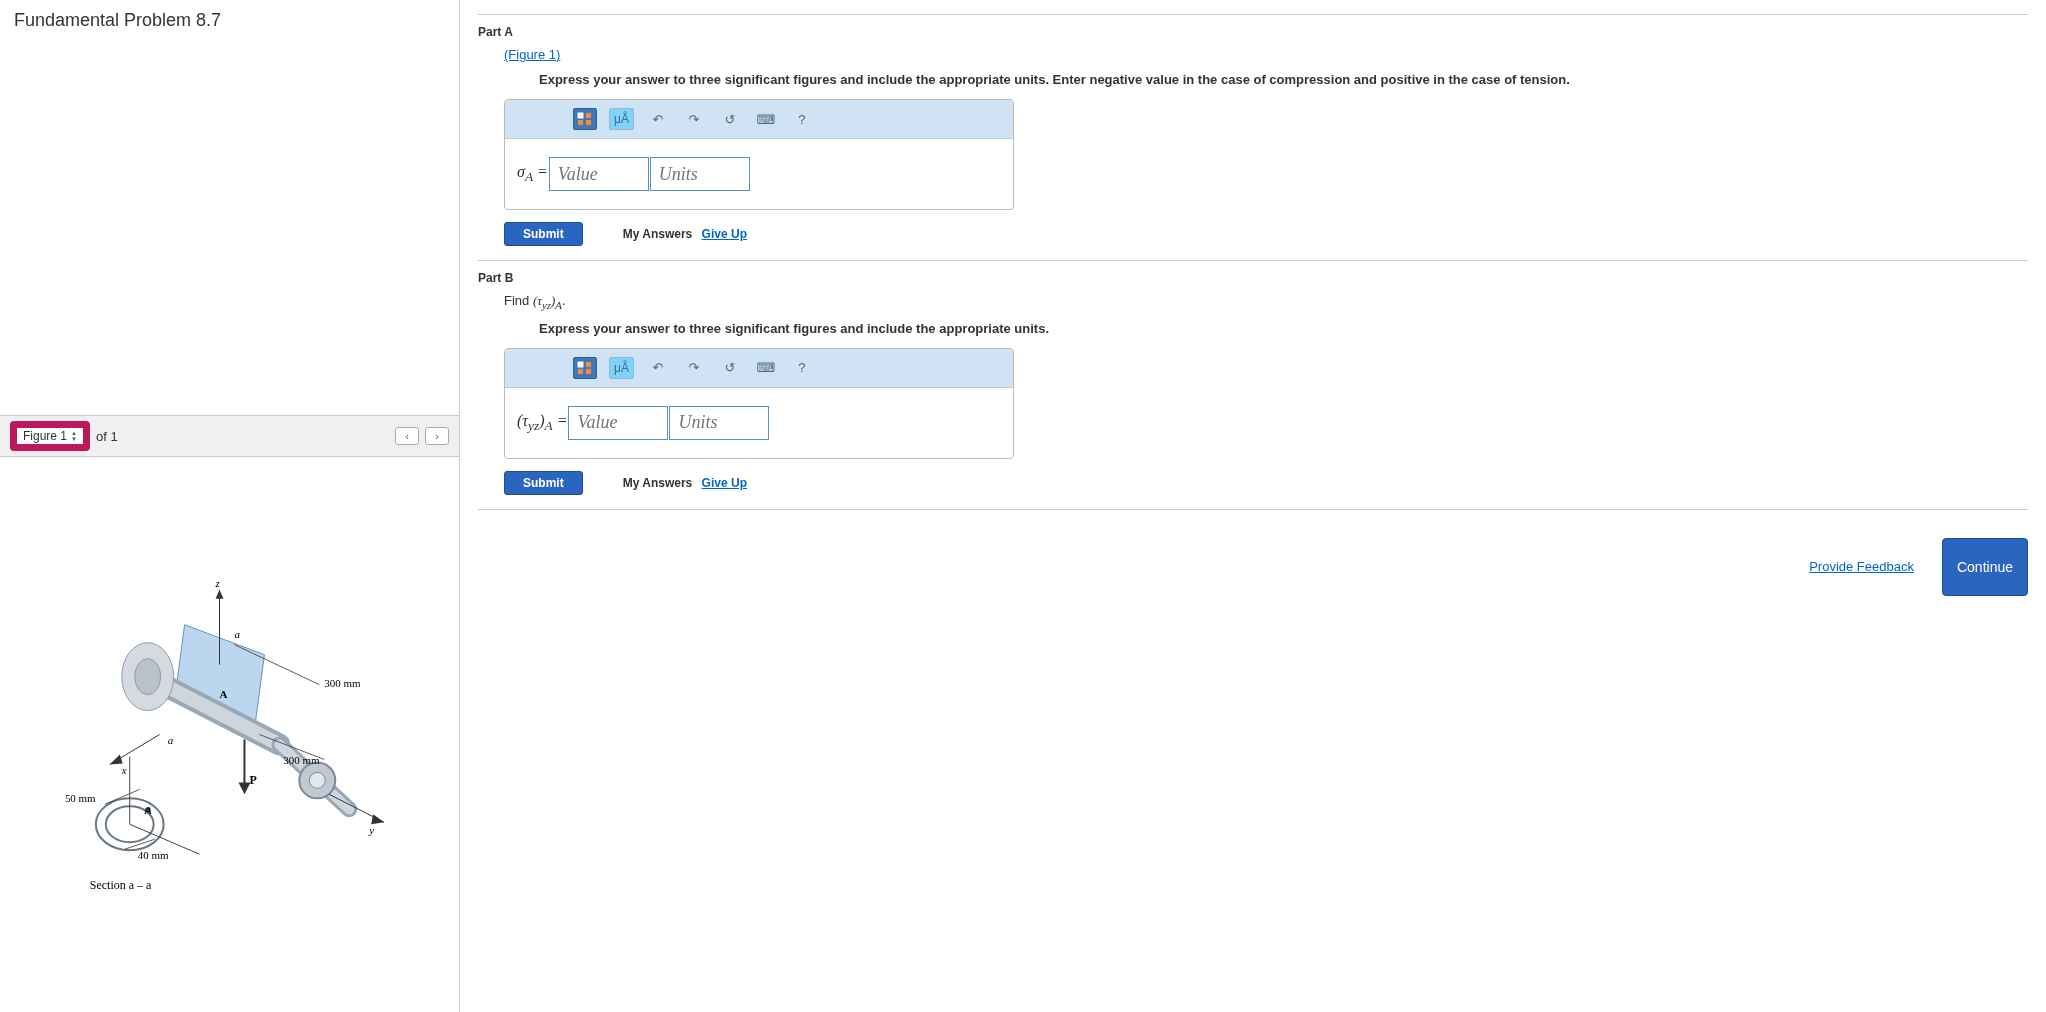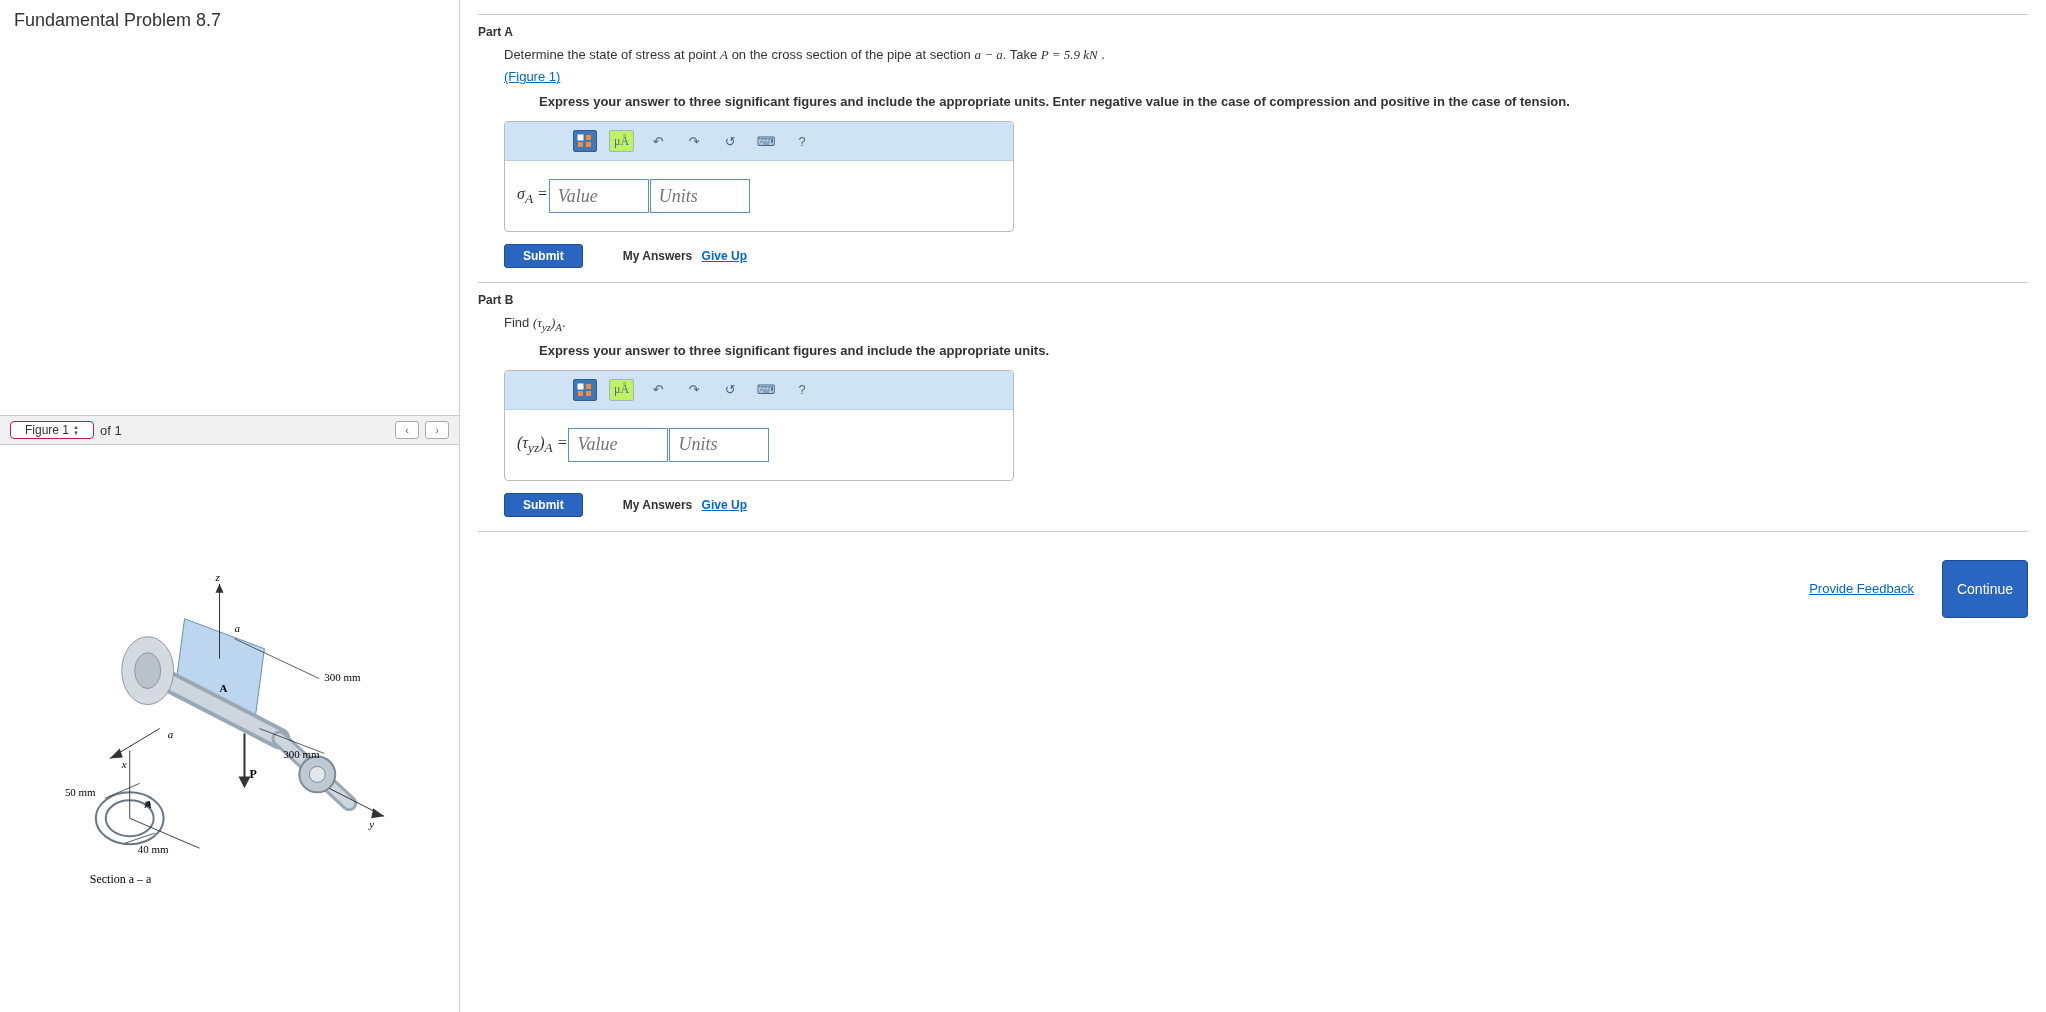--- a/index.html
+++ b/index.html
@@ -29,24 +29,24 @@
   .figure-bar {
     background: #f0f0f0;
     border-top: 1px solid #ccc;
     border-bottom: 1px solid #ccc;
     padding: 5px 10px;
     display: flex;
     align-items: center;
     gap: 6px;
   }
   .figure-select {
-    border: 1px solid #be185d;
+    border: 7px solid #be185d;
     background: #fff;
     border-radius: 4px;
-    padding: 1px 14px;
+    padding: 1px 6px;
     font-size: 12px;
     display: inline-flex;
     align-items: center;
     gap: 4px;
   }
   .stepper {
     display:inline-flex;
     flex-direction:column;
     font-size:6px;
     line-height:6px;
@@ -123,24 +123,24 @@
     user-select: none;
   }
   .tool-btn.primary {
     background: #4177b5;
     color: #fff;
     border: 1px solid #2e5d93;
     border-radius: 2px;
     font-size: 10px;
   }
   .tool-btn.units {
-    background: #bef264;
+    background: #7dd3fc;
     border: 1px solid #9ab5cd;
     border-radius: 2px;
-    font-family: Liberation Serif, serif;
+    font-family: Liberation Sans, sans-serif;
     font-size: 12px;
     padding: 0 4px;
     width: auto;
   }
   .answer-row {
     padding: 18px 12px;
     display: flex;
     align-items: center;
     gap: 1px;
   }
@@ -283,23 +283,20 @@
       <text x="80" y="325" font-size="12" font-family="serif">Section a – a</text>
     </svg>
   </div>
 </div>
 
 <div class="right-pane">
   <hr class="rule">
 
   <div class="part-heading">Part A</div>
   <div class="part-body">
-    <div class="instruction">
-      <span>Determine the state of stress at point </span><span class="math">A</span><span> on the cross section of the pipe at section </span><span class="math">a − a</span><span>. Take </span><span class="math">P = 5.9  kN</span><span> .</span>
-    </div>
     <div class="instruction">
       <span class="figure-link">(Figure 1)</span>
     </div>
     <div class="bold-instruction">Express your answer to three significant figures and include the appropriate units. Enter negative value in the case of compression and positive in the case of tension.</div>
 
     <div class="answer-panel">
       <div class="toolbar">
         <span class="tool-btn primary">
           <svg width="16" height="14">
               <rect x="1" y="1" width="5" height="5" fill="#fff" stroke="#fff"></rect>

